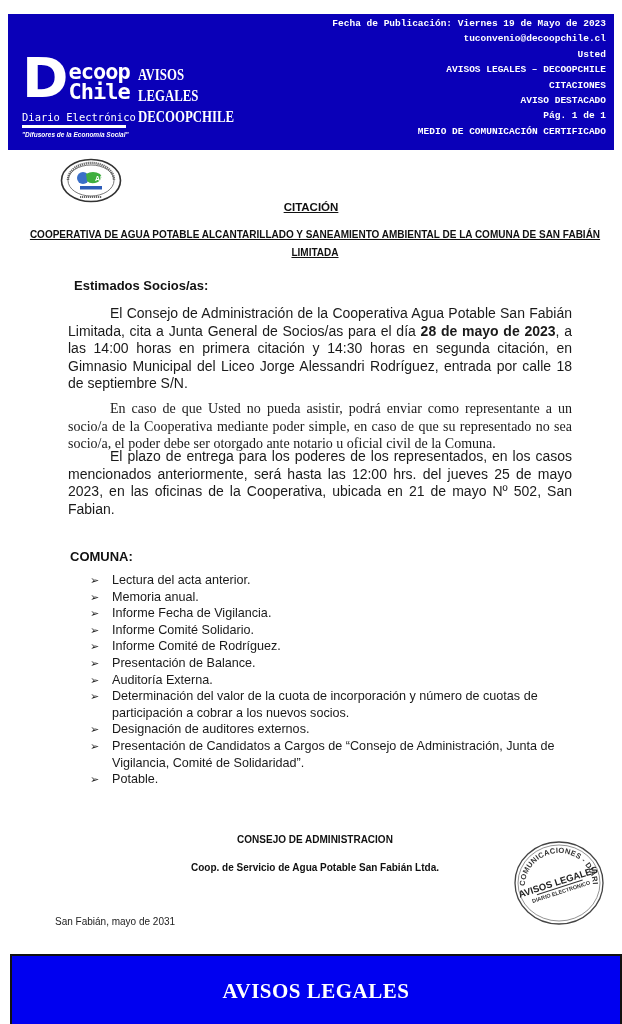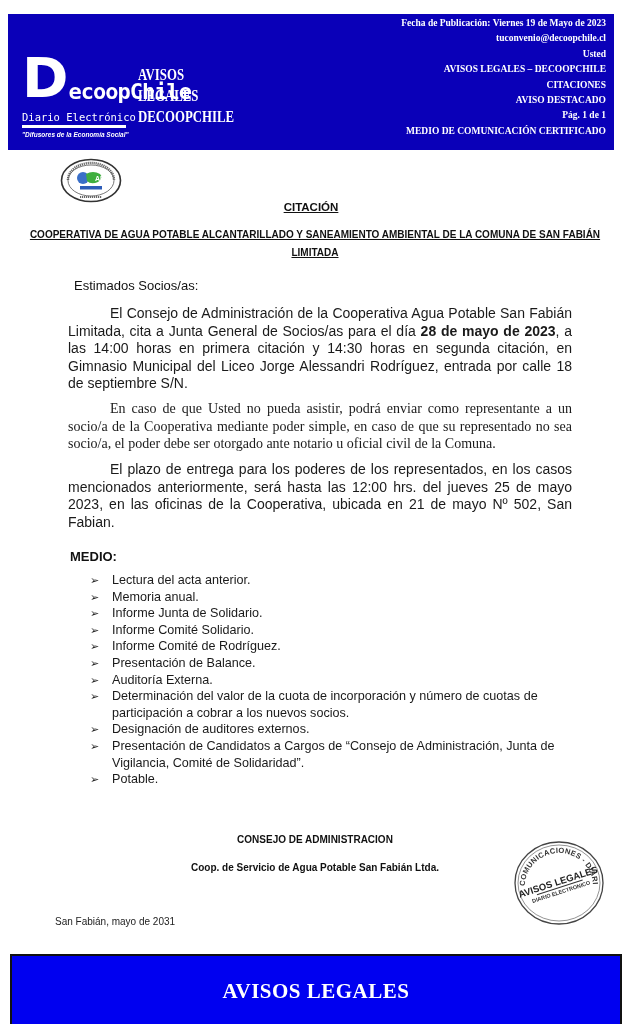--- a/index.html
+++ b/index.html
@@ -10,21 +10,21 @@
   .header {
     position: absolute; left: 8px; top: 14px; width: 606px; height: 136px;
     background: #0a00b8;
   }
   .logo { position: absolute; left: 14px; top: 38px; width: 108px; }
   .logo-top { display: flex; align-items: flex-end; height: 50px; }
   .logo-D {
     font-family: "DejaVu Sans", sans-serif; font-weight: bold; color: #fff;
     font-size: 56px; line-height: 48px; letter-spacing: -2px;
   }
-  .logo-words { display: flex; flex-direction: row; margin-left: 2px; }
+  .logo-words { display: flex; flex-direction: column; margin-left: 2px; }
   .logo-word {
     font-family: "DejaVu Sans Mono", monospace; font-weight: bold; color: #fff;
     font-size: 22px; line-height: 20px; letter-spacing: -1px;
   }
   .logo-sub {
     font-family: "DejaVu Sans Mono", monospace; color: #fff; font-size: 10.5px;
     margin-top: 9px; letter-spacing: 0px; white-space: nowrap;
   }
   .logo-rule { height: 3px; background: #fff; margin-top: 2px; width: 104px; }
   .logo-tag {
@@ -32,51 +32,51 @@
     font-style: italic; font-weight: bold; margin-top: 3px; white-space: nowrap;
   }
   .brand {
     position: absolute; left: 130px; top: 50px; color: #fff;
     font-family: "Liberation Serif", serif; font-weight: bold; font-size: 16px;
     line-height: 21px; transform: scaleX(0.8); transform-origin: left top;
     white-space: nowrap;
   }
   .meta {
     position: absolute; right: 8px; top: 2px; text-align: right; color: #fff;
-    font-family: Liberation Serif, serif; font-weight: bold; font-size: 9.5px;
+    font-family: Liberation Mono, monospace; font-weight: bold; font-size: 9.5px;
     line-height: 15.4px; white-space: nowrap;
   }
 
   
   .coop-seal {
     position: absolute; left: 60px; top: 158px; width: 62px; height: 45px;
   }
 
   
   .title {
     position: absolute; left: 0; width: 622px; top: 201px; text-align: center;
     font-weight: bold; font-size: 11.5px; text-decoration: underline;
   }
   .subtitle {
     position: absolute; left: 20px; width: 590px; top: 226px; text-align: center;
     font-weight: bold; font-size: 10px; line-height: 18px; text-decoration: underline;
   }
 
   
   .greeting {
-    position: absolute; left: 74px; top: 278px; font-weight: normal; font-size: 13px;
+    position: absolute; left: 74px; top: 278px; font-weight: bold; font-size: 13px;
   }
   .para {
     position: absolute; left: 68px; width: 504px; font-size: 14px; line-height: 17.5px;
     text-align: justify; text-indent: 42px; color: #1a1a1a;
   }
   .para b { font-weight: bold; }
   .p1 { top: 305px; }
   .p2 { top: 400px; font-family: Liberation Serif, serif; }
-  .p3 { top: 461px; }
+  .p3 { top: 448px; }
 
   .tabla-heading {
     position: absolute; left: 70px; top: 549px; font-weight: bold; font-size: 13px;
   }
   .agenda {
     position: absolute; left: 90px; top: 572px; width: 490px; list-style: none;
     font-size: 12.6px; line-height: 16.6px; color: #1a1a1a;
   }
   .agenda li { position: relative; padding-left: 22px; }
   .agenda .bullet {
@@ -159,26 +159,26 @@
 <div class="subtitle">COOPERATIVA DE AGUA POTABLE ALCANTARILLADO Y SANEAMIENTO AMBIENTAL DE LA COMUNA DE SAN FABIÁN LIMITADA</div>
 
 <div class="greeting">Estimados Socios/as:</div>
 
 <p class="para p1"><span>El Consejo de Administración de la Cooperativa Agua Potable San Fabián Limitada, cita a Junta General de Socios/as para el día </span><b>28 de mayo de 2023</b><span>, a las 14:00 horas en primera citación y 14:30 horas en segunda citación, en Gimnasio Municipal del Liceo Jorge Alessandri Rodríguez, entrada por calle 18 de septiembre S/N.</span></p>
 
 <p class="para p2">En caso de que Usted no pueda asistir, podrá enviar como representante a un socio/a de la Cooperativa mediante poder simple, en caso de que su representado no sea socio/a, el poder debe ser otorgado ante notario u oficial civil de la Comuna.</p>
 
 <p class="para p3">El plazo de entrega para los poderes de los representados, en los casos mencionados anteriormente, será hasta las 12:00 hrs. del jueves 25 de mayo 2023, en las oficinas de la Cooperativa, ubicada en 21 de mayo Nº 502, San Fabian.</p>
 
-<div class="tabla-heading">MEDIO:</div>
+<div class="tabla-heading">COMUNA:</div>
 
 <ul class="agenda">
   <li><span class="bullet">➢</span><span>Lectura del acta anterior.</span></li>
   <li><span class="bullet">➢</span><span>Memoria anual.</span></li>
-  <li><span class="bullet">➢</span><span>Informe Junta de Solidario.</span></li>
+  <li><span class="bullet">➢</span><span>Informe Fecha de Vigilancia.</span></li>
   <li><span class="bullet">➢</span><span>Informe Comité Solidario.</span></li>
   <li><span class="bullet">➢</span><span>Informe Comité de Rodríguez.</span></li>
   <li><span class="bullet">➢</span><span>Presentación de Balance.</span></li>
   <li><span class="bullet">➢</span><span>Auditoría Externa.</span></li>
   <li><span class="bullet">➢</span><span>Determinación del valor de la cuota de incorporación y número de cuotas de participación a cobrar a los nuevos socios.</span></li>
   <li><span class="bullet">➢</span><span>Designación de auditores externos.</span></li>
   <li><span class="bullet">➢</span><span>Presentación de Candidatos a Cargos de “Consejo de Administración, Junta de Vigilancia, Comité de Solidaridad”.</span></li>
   <li><span class="bullet">➢</span><span>Potable.</span></li>
 </ul>
 

